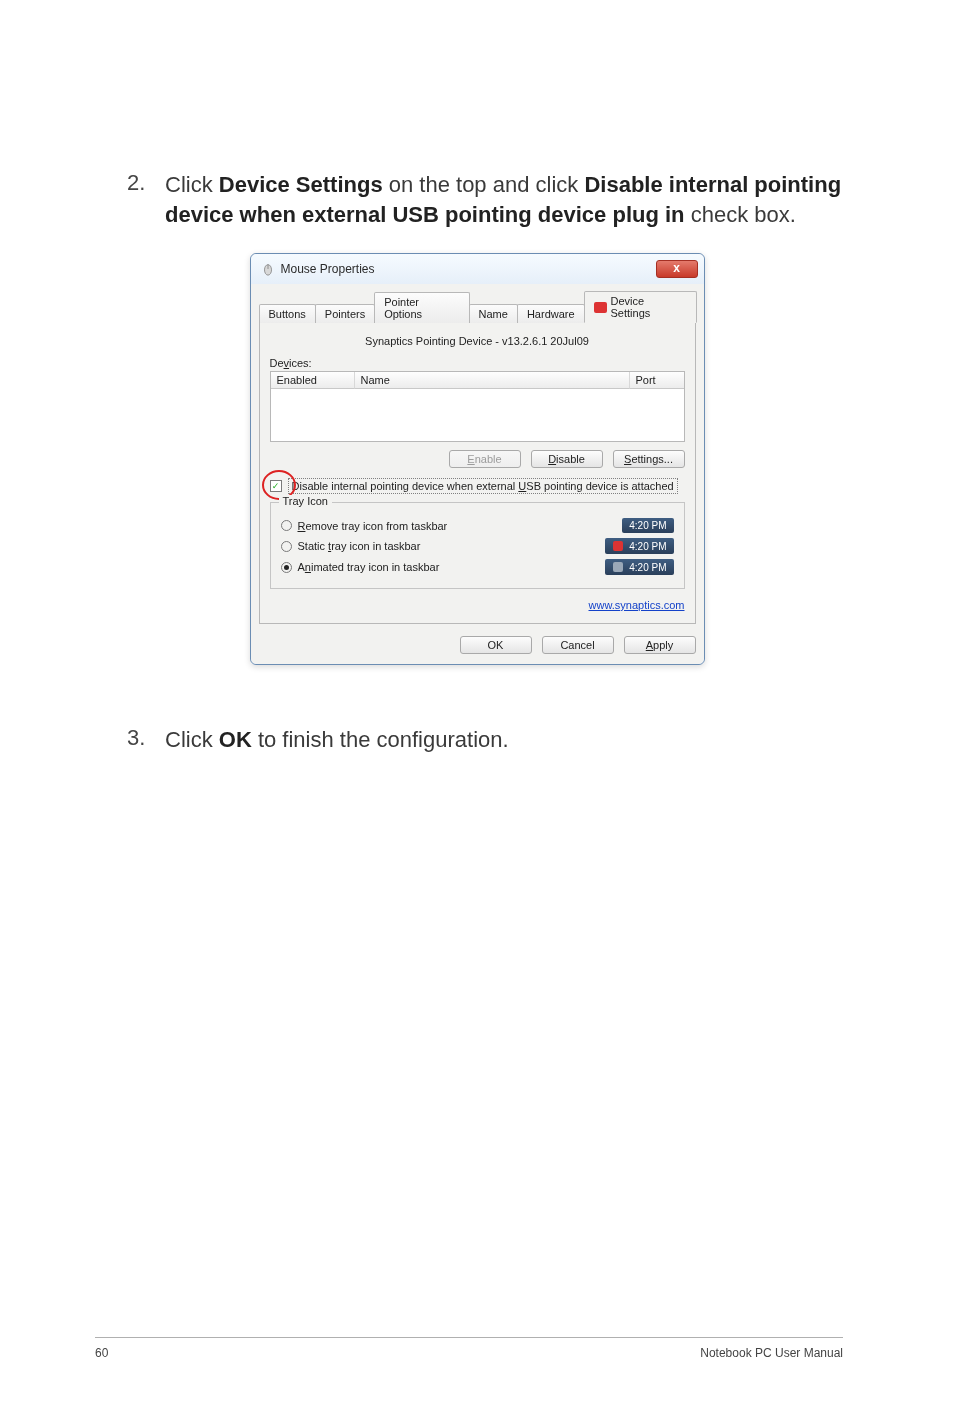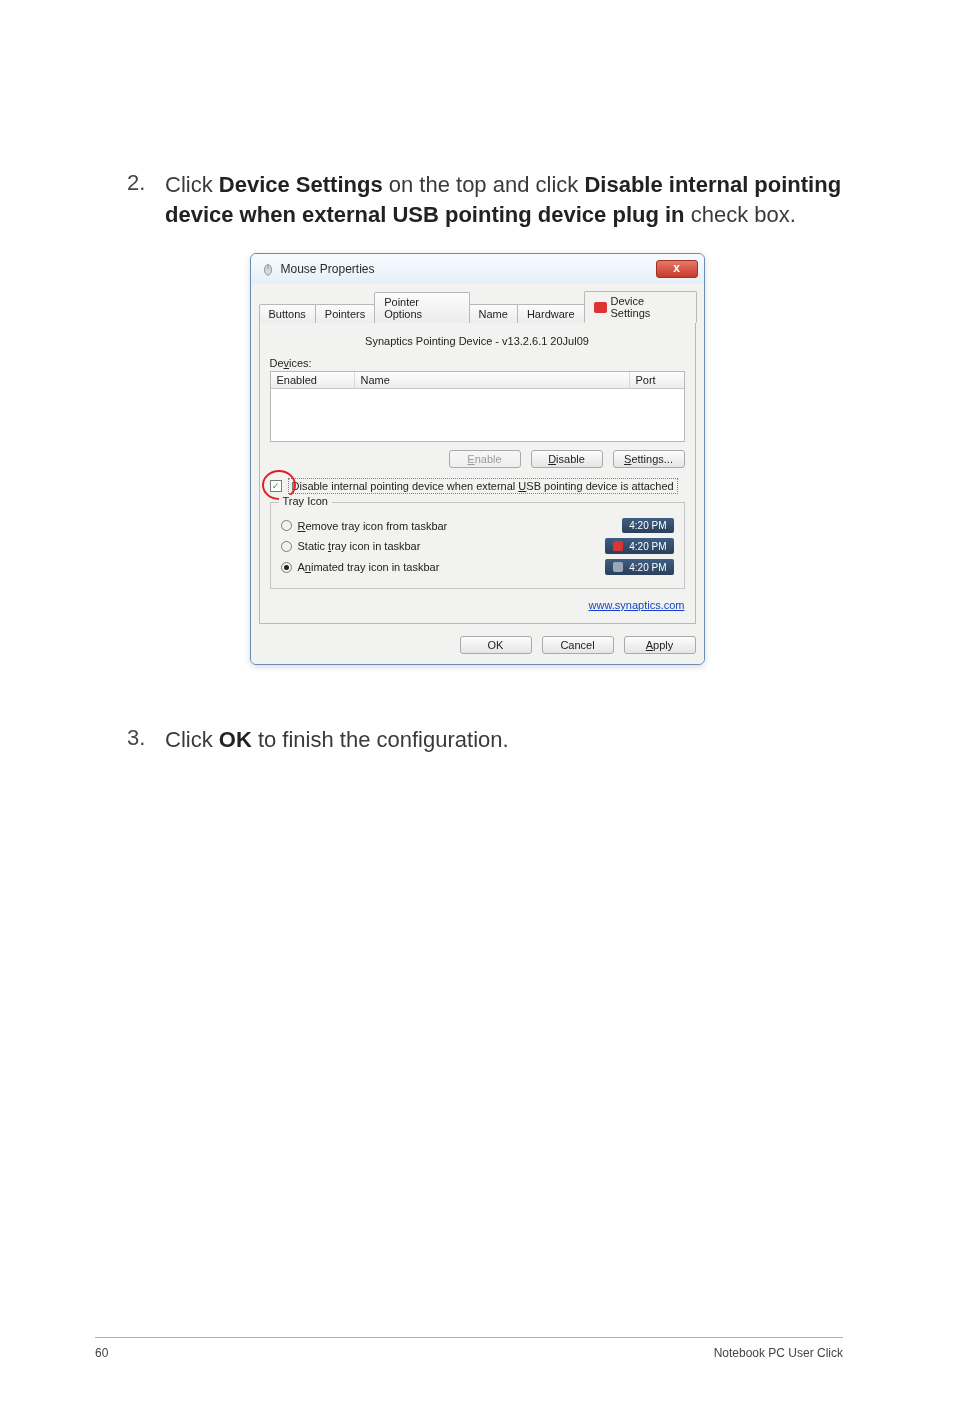--- a/index.html
+++ b/index.html
@@ -212,16 +212,16 @@
 
   <div class="step">
     <div class="step-num">3.</div>
     <div class="step-text">
       <span>Click </span><b>OK</b><span> to finish the configuration.</span>
     </div>
   </div>
 
   <div class="footer">
     <span>60</span>
-    <span>Notebook PC User Click</span>
+    <span>Notebook PC User Manual</span>
   </div>
 
 </div>
 
 </body></html>

